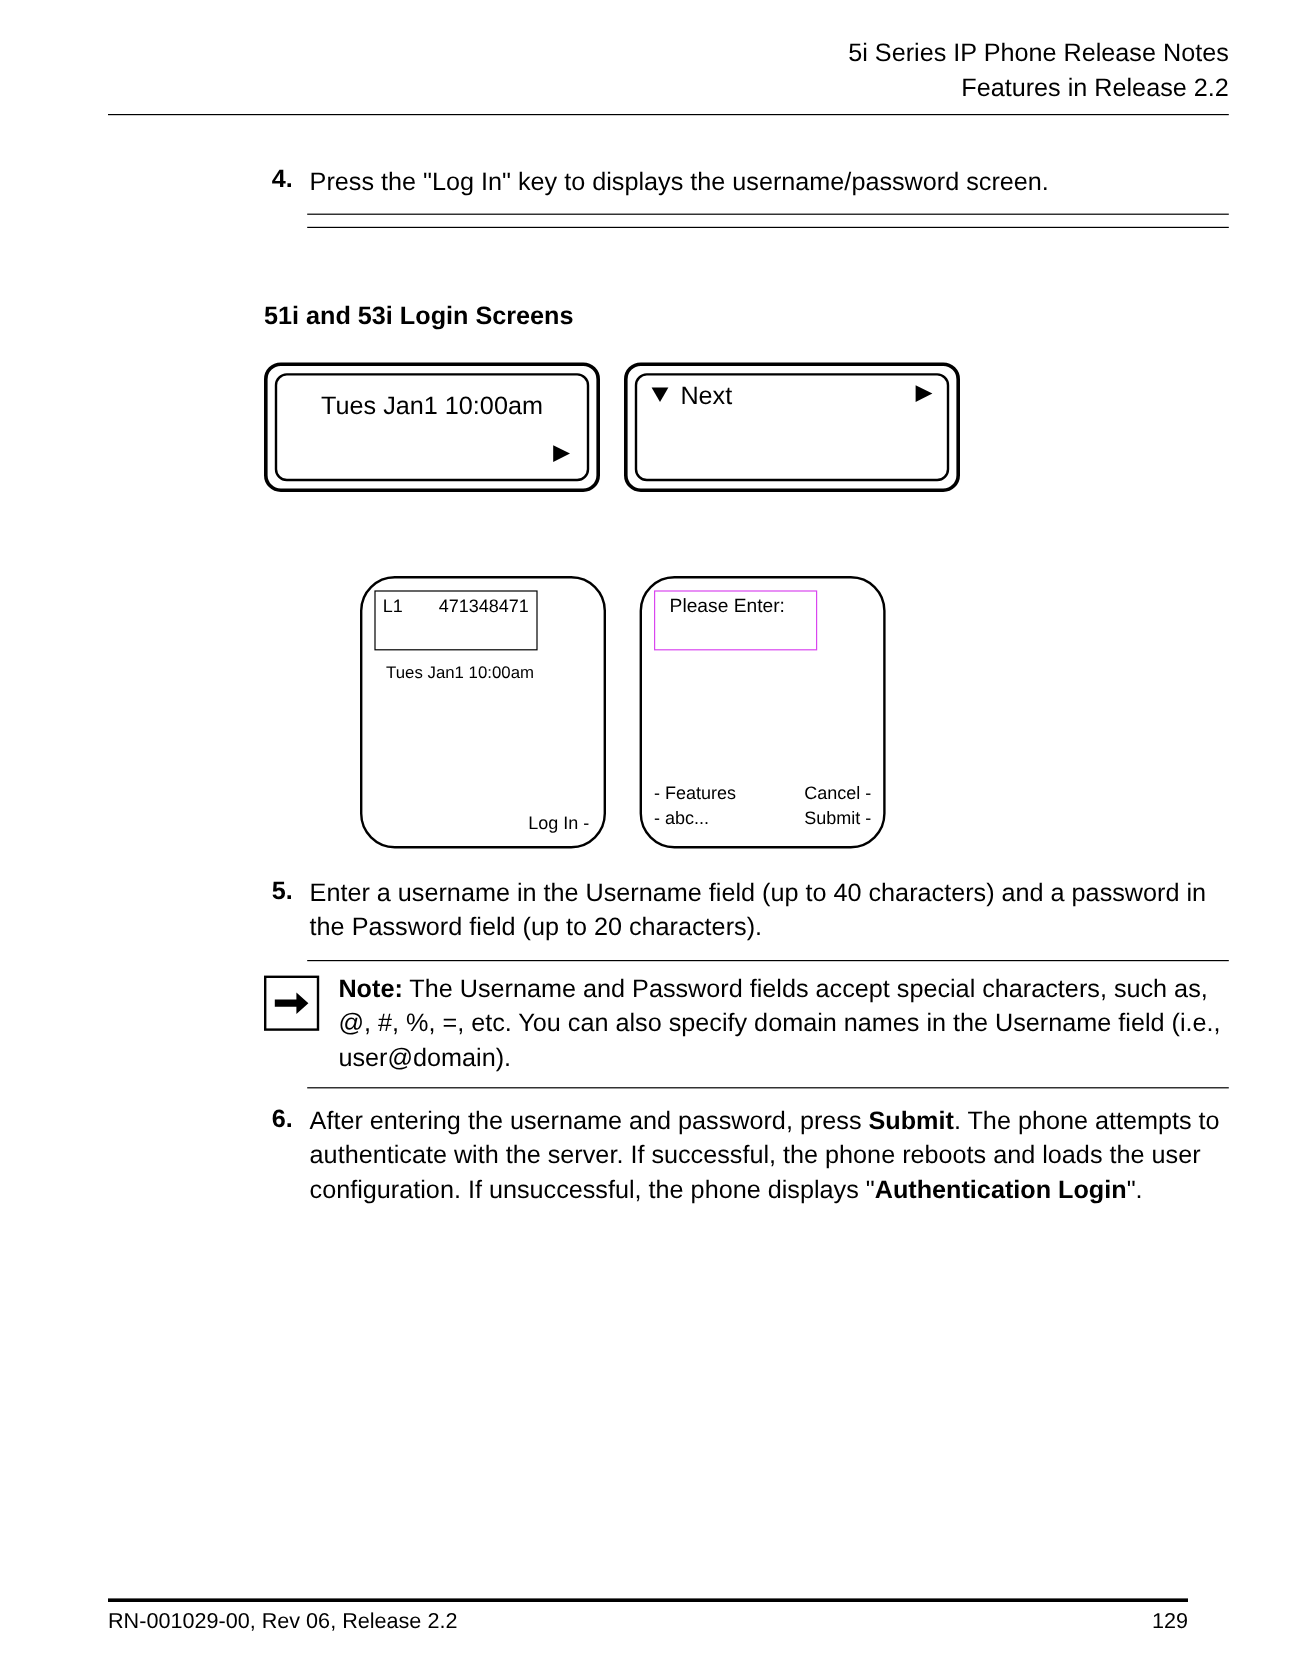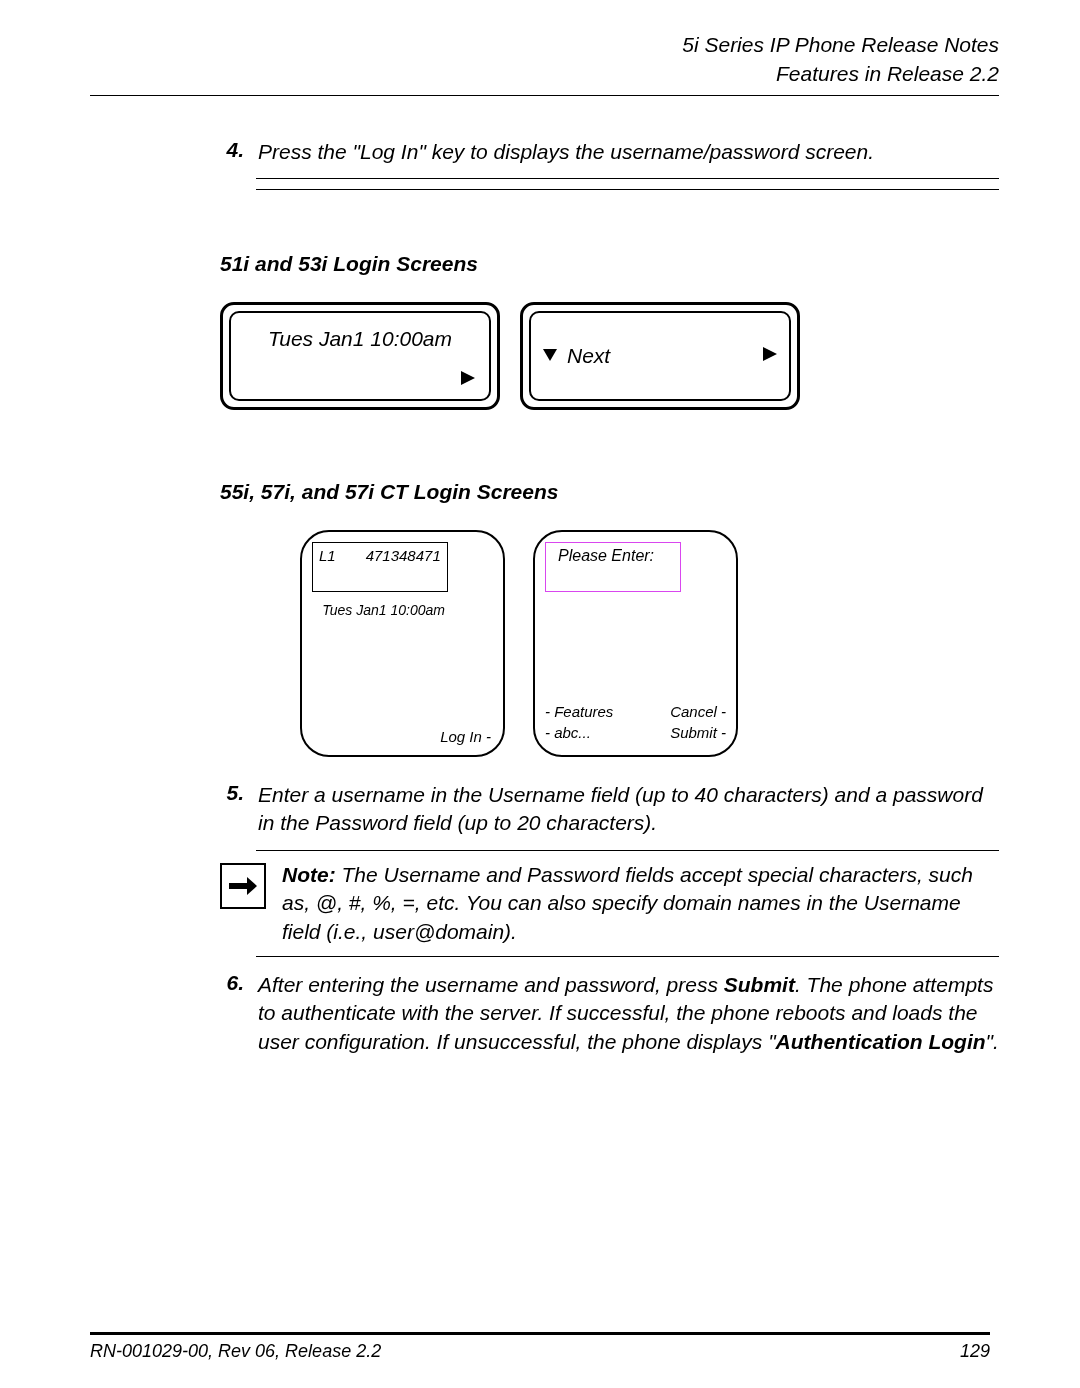--- a/index.html
+++ b/index.html
@@ -6,25 +6,24 @@
       margin: 0;
       padding: 0;
       font-family: Arial, Helvetica, sans-serif;
       background: #fff;
       color: #000;
       width: 1080px;
       height: 1388px;
       position: relative;
     }
     .page {
-      padding: 30px 81px 20px 90px;
+      padding: 30px 56px 20px 90px;
       height: 100%;
       box-sizing: border-box;
       position: relative;
-      font-style: italic;
     }
     .header {
       text-align: right;
       font-size: 21px;
       line-height: 1.4;
       margin-bottom: 6px;
     }
     .hr-thin {
       border: none;
       border-top: 1px solid #000;
@@ -121,21 +120,21 @@
     .screen-51-bottom-right {
       text-align: right;
       font-size: 22px;
     }
     .screen-51b-inner {
       border: 2px solid #000;
       border-radius: 10px;
       height: 74px;
       padding: 6px 10px;
       display: flex;
-      align-items: center;
+      align-items: flex-start;
       justify-content: space-between;
     }
     .next-label {
       font-size: 21px;
       display: flex;
       align-items: center;
       gap: 8px;
     }
 
     
@@ -258,21 +257,20 @@
           </div>
           <span>
             <svg width="18" height="18" viewBox="0 0 18 18">
                 <path d="M2 2 L16 9 L2 16 Z" fill="#000"></path>
               </svg>
           </span>
         </div>
       </div>
     </div>
 
-    <div class="subheading" style="margin-top:0;">55i, 57i, and 57i CT Login Screens</div>
 
     <div class="screens-row-2">
       <div class="screen-55">
         <div class="screen-55-inner-box">
           <span>L1</span>
           <span>471348471</span>
         </div>
         <div class="screen-55-time">Tues Jan1 10:00am</div>
         <div class="screen-55-login">Log In -</div>
       </div>

